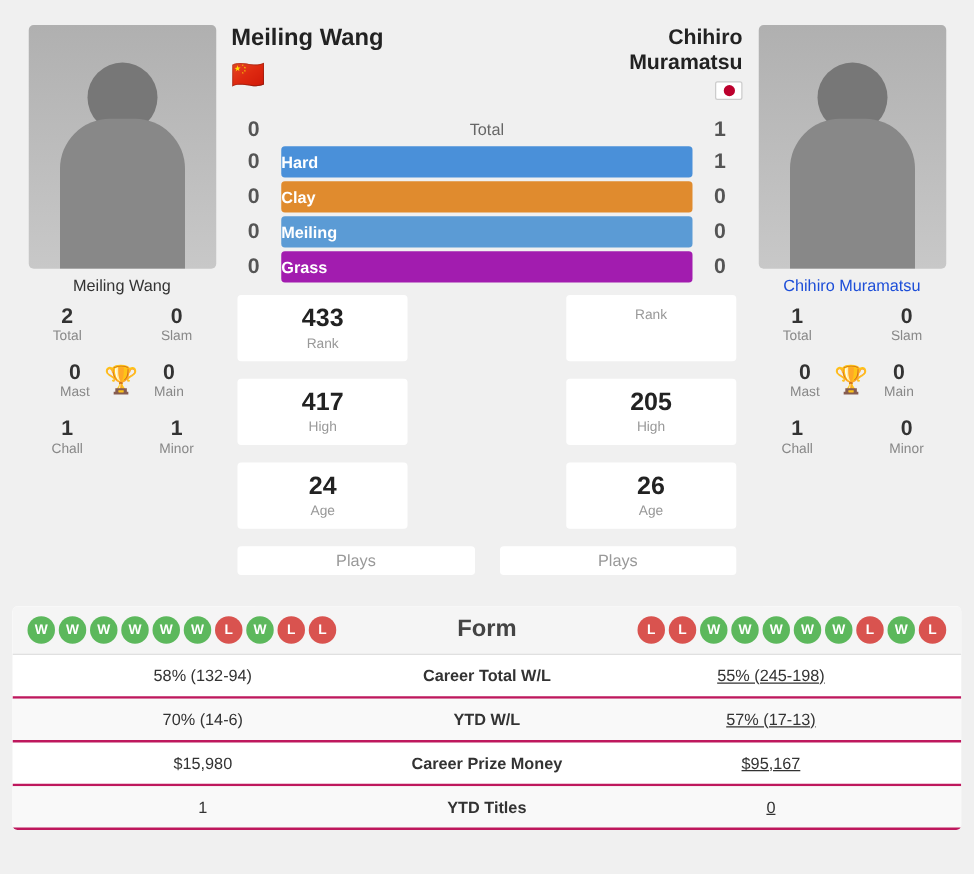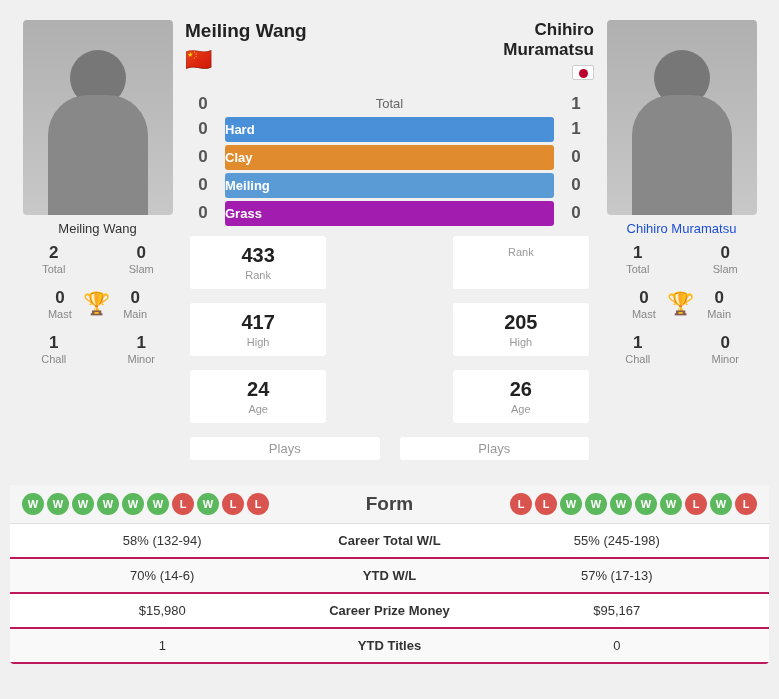--- a/index.html
+++ b/index.html
@@ -61,21 +61,21 @@
 
     .form-section-row { display: flex; align-items: center; padding: 8px 12px; background: #f5f5f5; border-bottom: 1px solid #e0e0e0; }
     .form-left-badges { display: flex; gap: 3px; flex: 1; }
     .form-center-label { width: 100px; text-align: center; font-size: 19px; font-weight: bold; color: #444; flex-shrink: 0; }
     .form-right-badges { display: flex; gap: 3px; flex: 1; justify-content: flex-end; }
 
     .stat-data-row { display: flex; align-items: center; padding: 9px 15px; border-bottom: 2px solid #be185d; }
     .stat-data-row:nth-child(even) { background: #f9f9f9; }
     .sdl { flex: 1; text-align: center; font-size: 13px; color: #333; }
     .sdc { flex: 0 0 180px; text-align: center; font-size: 13px; font-weight: bold; color: #333; }
-    .sdr { flex: 1; text-align: center; font-size: 13px; color: #333; }
+    .sdr { flex: 1; text-align: center; font-size: 13px; color: #333; text-decoration: underline; }
   </style>
 </head>
 <body>
 
 <div class="main-container">
 
   <div class="top-section">
 
     <div class="left-col">
       <div class="photo-box">

